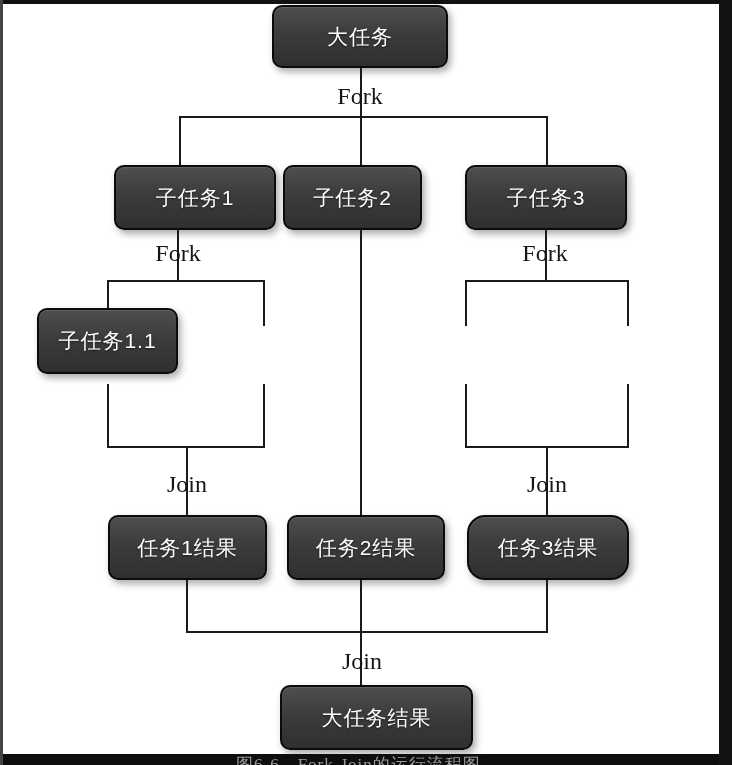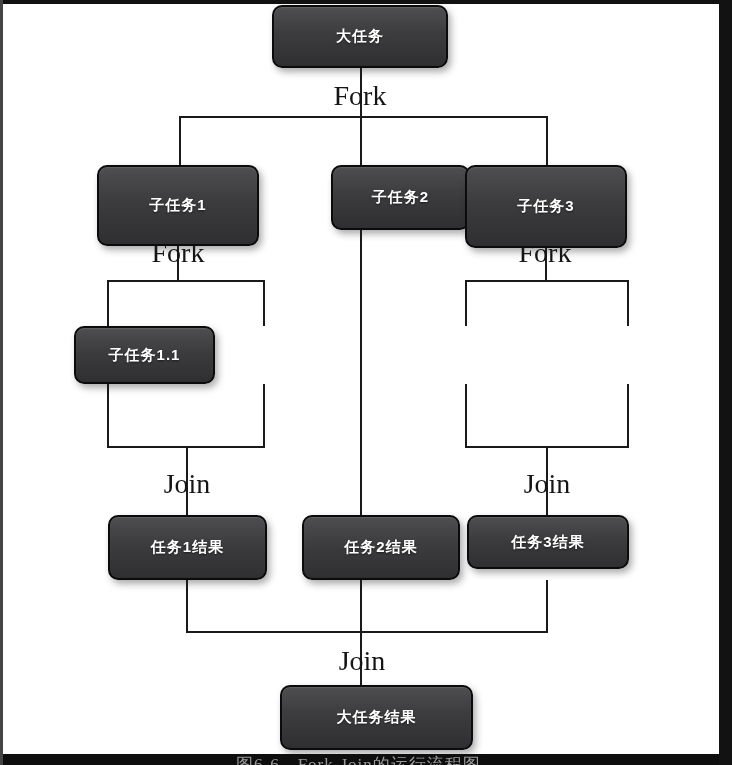--- a/index.html
+++ b/index.html
@@ -15,28 +15,28 @@
   #frame-bottom{ left:0; top:754px; width:732px; height:11px; background:#0e0e0e; }
 
   .line { position:absolute; background:#1a1a1a; }
   .v { width:2px; }
   .h { height:2px; }
 
   .node {
     position:absolute; display:flex; align-items:center; justify-content:center;
     background:linear-gradient(180deg,#4e4e50 0%, #3c3c3e 45%, #2f2f31 100%);
     border:2px solid #0b0b0b; border-radius:10px; box-sizing:border-box;
-    color:#ffffff; font-weight:700; font-size:15px; letter-spacing:1px;
+    color:#ffffff; font-weight:400; font-size:21px; letter-spacing:1px;
     text-shadow:0 1px 2px rgba(0,0,0,0.55);
     box-shadow:3px 4px 7px rgba(40,40,40,0.38), inset 0 1px 1px rgba(255,255,255,0.12);
   }
 
   .edge-label {
     position:absolute; transform:translate(-50%,-50%);
-    font-family:"Liberation Serif", serif; font-size:28px; color:#151515;
+    font-family:"Liberation Serif", serif; font-size:24px; color:#151515;
     white-space:nowrap;
   }
 
   #figure-caption {
     position:absolute; left:236px; top:753px;
     font-family:"Liberation Serif", serif; font-size:17px; color:#9a9a9a;
     letter-spacing:1px; white-space:nowrap; z-index:5;
   }
 </style>
 </head>
@@ -78,29 +78,29 @@
 
   <div class="edge-label" style="left:360px; top:96px;">Fork</div>
   <div class="edge-label" style="left:178px; top:253px;">Fork</div>
   <div class="edge-label" style="left:545px; top:253px;">Fork</div>
   <div class="edge-label" style="left:187px; top:484px;">Join</div>
   <div class="edge-label" style="left:547px; top:484px;">Join</div>
   <div class="edge-label" style="left:362px; top:661px;">Join</div>
 
   <div class="node" style="left:272px; top:5px;   width:176px; height:63px;">大任务</div>
 
-  <div class="node" style="left:97px;  top:165px; width:162px; height:81px;">子任务1</div>
-  <div class="node" style="left:283px; top:165px; width:139px; height:65px;margin-left:48px;">子任务2</div>
-  <div class="node" style="left:465px; top:165px; width:162px; height:83px;">子任务3</div>
+  <div class="node" style="left:114px;  top:165px; width:162px; height:65px;">子任务1</div>
+  <div class="node" style="left:283px; top:165px; width:139px; height:65px;">子任务2</div>
+  <div class="node" style="left:465px; top:165px; width:162px; height:65px;">子任务3</div>
 
-  <div class="node" style="left:37px;  top:326px; width:141px; height:58px;margin-left:37px;">子任务1.1</div>
+  <div class="node" style="left:37px;  top:308px; width:141px; height:66px;">子任务1.1</div>
 
   <div class="node" style="left:108px; top:515px; width:159px; height:65px;text-align:center;">任务1结果</div>
-  <div class="node" style="left:287px; top:515px; width:158px; height:65px;margin-left:15px;">任务2结果</div>
-  <div class="node" style="left:467px; top:515px; width:162px; height:54px;">任务3结果</div>
+  <div class="node" style="left:287px; top:515px; width:158px; height:65px;">任务2结果</div>
+  <div class="node" style="left:467px; top:515px; width:162px; height:65px;border-radius:18px;">任务3结果</div>
 
   <div class="node" style="left:280px; top:685px; width:193px; height:65px;">大任务结果</div>
 
   <div id="figure-caption">图6-6　Fork-Join的运行流程图</div>
 
   <div class="frame" id="frame-bottom"></div>
   <div class="frame" id="frame-top"></div>
   <div class="frame" id="frame-left"></div>
   <div class="frame" id="frame-right"></div>
 

